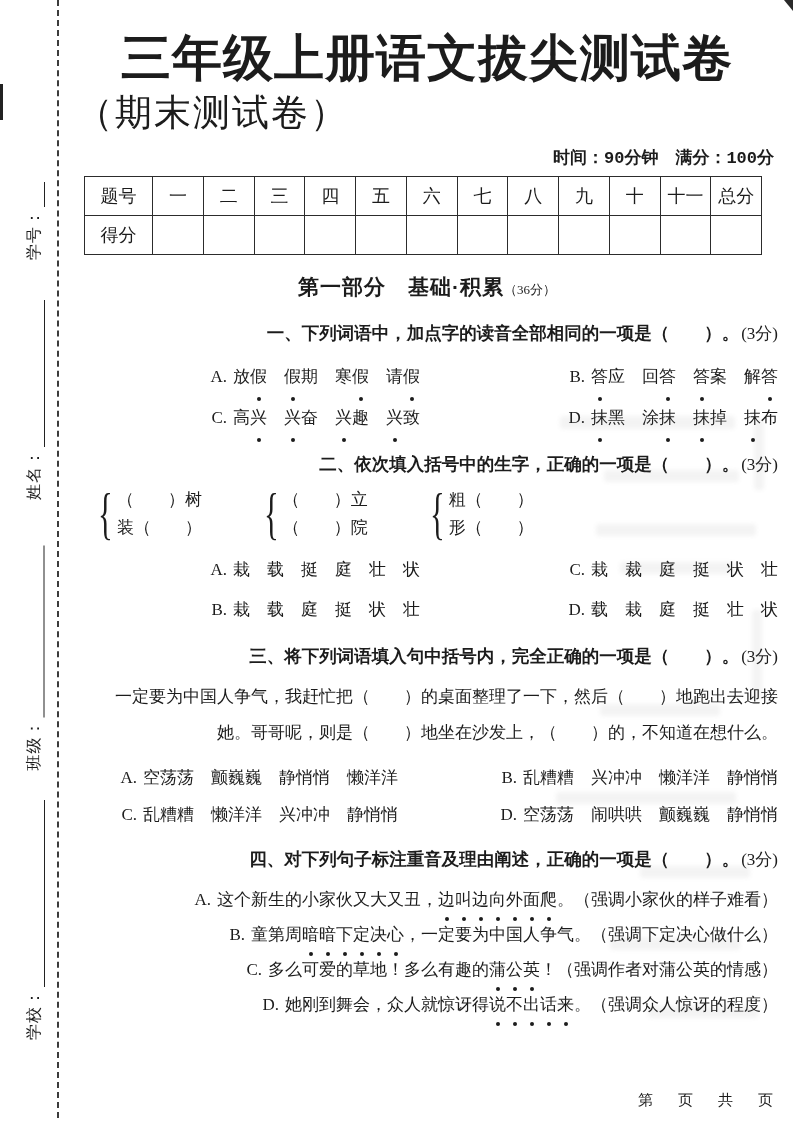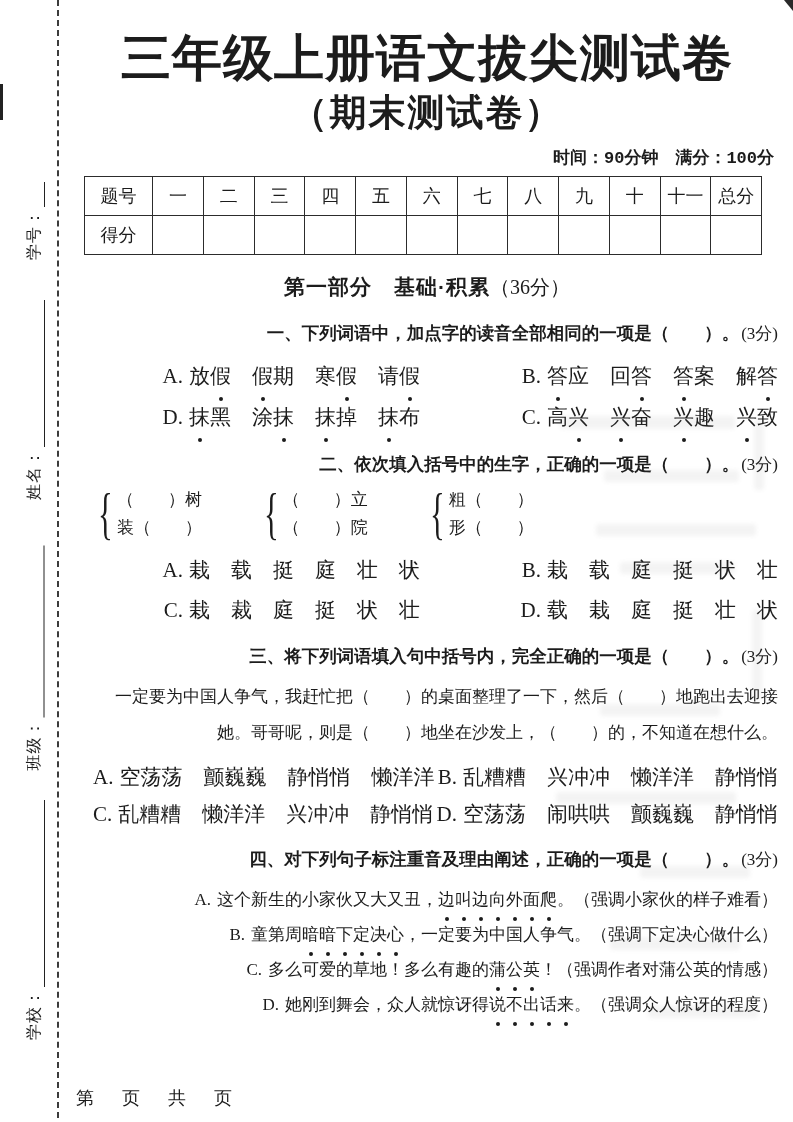--- a/index.html
+++ b/index.html
@@ -18,41 +18,41 @@
   .sb-item { position:absolute; height:24px; display:flex; align-items:flex-end;
              transform:rotate(-90deg); font-size:16px; white-space:nowrap; }
   .sb-label { line-height:22px; letter-spacing:1px; }
   .sb-line { flex:1; border-bottom:1.6px solid #222; margin-left:2px; height:18px; }
 
   
   .content { position:absolute; left:76px; top:0; width:702px; }
   .title { margin:30px 0 0; text-align:center;
            font-family:"Liberation Sans","DejaVu Sans",sans-serif;
            font-weight:700; font-size:50px; line-height:1.15; letter-spacing:1px; }
-  .subtitle { margin:4px 0 12px; text-align:center;
+  .subtitle { margin:4px 0 12px; text-align:left;
               font-family:"Liberation Sans","DejaVu Sans",sans-serif;
-              font-weight:700; font-size:37px; line-height:1.15; letter-spacing:2px; }
+              font-weight:400; font-size:37px; line-height:1.15; letter-spacing:2px; }
   .meta { margin-top:10px; text-align:right; padding-right:4px;
           font-family:Liberation Mono, monospace;
           font-weight:700; font-size:17px; }
 
   table.score-table { border-collapse:collapse; table-layout:fixed; width:678px;
                       margin:7px 0 0 8px; font-size:18px; }
   table.score-table td { border:1.6px solid #2c2c2c; height:38px; text-align:center; padding:0; }
 
   .section-title { text-align:center; margin:18px 0 20px; font-size:21px; }
   .st-bold { font-family:"Liberation Sans","DejaVu Sans",sans-serif; font-weight:700; letter-spacing:1px; }
-  .st-score { font-size:20px; }
+  .st-score { font-size:13px; }
 
   .stem { font-family:"Liberation Sans","DejaVu Sans",sans-serif; font-weight:700;
           font-size:17.5px; line-height:1.45; margin:0 0 9px; }
   .stem .score { font-family:"Liberation Serif","DejaVu Serif",serif; font-weight:400; font-size:17px; margin-left:2px; }
   .q { margin-top:14px;text-align:right; }
 
-  .opt-grid { display:grid; grid-template-columns:312px auto; margin-left:32px; font-size:21px; }
+  .opt-grid { display:grid; grid-template-columns:312px auto; margin-left:32px; font-size:17px; }
   .opt { white-space:nowrap; }
   .q1 .opt { line-height:41px; }
   .q2o .opt { line-height:40px;margin-left:28px; }
   .q3o .opt { line-height:37px; }
   .q3o { grid-template-columns:305px auto; margin-left:17px; }
   .opt-label { margin-right:6px; }
 
   
   .dt { position:relative; display:inline-block; }
   .dt::after { content:""; position:absolute; left:50%; margin-left:-2px; bottom:-4px;
@@ -61,22 +61,22 @@
   
   .brace-row { display:flex; gap:56px; margin:4px 0 8px 16px; }
   .brace-group { display:flex; align-items:center; }
   .brace { font-size:56px; line-height:1; transform:scaleX(.55); margin-right:-2px; font-weight:400; }
   .bg-lines { font-size:17px; line-height:28px; white-space:nowrap; }
 
   .passage { font-size:17px; line-height:36px; text-indent:34px; margin:2px 0 8px 0; }
 
   .q4-line { font-size:17px; line-height:35px; margin-left:16px; white-space:nowrap; }
 
-  .footer { position:absolute; left:76px; width:702px; bottom:12px; text-align:left;
-            font-size:18px; letter-spacing:5px; }
+  .footer { position:absolute; left:76px; width:702px; bottom:12px; text-align:right;
+            font-size:15px; letter-spacing:5px; }
 </style>
 </head>
 <body>
 
 <div class="page">
 
   <div class="binding-line"></div>
   <div class="corner-tl"></div>
   <div class="corner-tr"></div>
 
@@ -159,22 +159,22 @@
       <span class="st-bold">第一部分　基础·积累</span><span class="st-score">（36分）</span>
     </div>
 
     <div class="q">
       <div class="stem">
         <span>一、</span><span>下列词语中，加点字的读音全部相同的一项是（　　）。</span><span class="score">(3分)</span>
       </div>
       <div class="opt-grid q1">
         <div class="opt"><span class="opt-label">A.</span><span>放<span class="dt">假</span>　<span class="dt">假</span>期　寒<span class="dt">假</span>　请<span class="dt">假</span></span></div>
         <div class="opt"><span class="opt-label">B.</span><span><span class="dt">答</span>应　回<span class="dt">答</span>　<span class="dt">答</span>案　解<span class="dt">答</span></span></div>
+        <div class="opt"><span class="opt-label">C.</span><span>高<span class="dt">兴</span>　<span class="dt">兴</span>奋　<span class="dt">兴</span>趣　<span class="dt">兴</span>致</span></div>
         <div class="opt"><span class="opt-label">D.</span><span><span class="dt">抹</span>黑　涂<span class="dt">抹</span>　<span class="dt">抹</span>掉　<span class="dt">抹</span>布</span></div>
-        <div class="opt"><span class="opt-label">C.</span><span>高<span class="dt">兴</span>　<span class="dt">兴</span>奋　<span class="dt">兴</span>趣　<span class="dt">兴</span>致</span></div>
       </div>
     </div>
 
     <div class="q">
       <div class="stem">
         <span>二、</span><span>依次填入括号中的生字，正确的一项是（　　）。</span><span class="score">(3分)</span>
       </div>
       <div class="brace-row">
         <div class="brace-group">
           <span class="brace">{</span>
@@ -193,22 +193,22 @@
         <div class="brace-group">
           <span class="brace">{</span>
           <div class="bg-lines">
               <div>粗（　　）</div>
               <div>形（　　）</div>
             </div>
         </div>
       </div>
       <div class="opt-grid q2o">
         <div class="opt"><span class="opt-label">A.</span><span>栽　载　挺　庭　壮　状</span></div>
+        <div class="opt"><span class="opt-label">C.</span><span>栽　裁　庭　挺　状　壮</span></div>
         <div class="opt"><span class="opt-label">B.</span><span>栽　载　庭　挺　状　壮</span></div>
-        <div class="opt"><span class="opt-label">C.</span><span>栽　裁　庭　挺　状　壮</span></div>
         <div class="opt"><span class="opt-label">D.</span><span>载　栽　庭　挺　壮　状</span></div>
       </div>
     </div>
 
     <div class="q">
       <div class="stem">
         <span>三、</span><span>将下列词语填入句中括号内，完全正确的一项是（　　）。</span><span class="score">(3分)</span>
       </div>
       <p class="passage">一定要为中国人争气，我赶忙把（　　）的桌面整理了一下，然后（　　）地跑出去迎接她。哥哥呢，则是（　　）地坐在沙发上，（　　）的，不知道在想什么。</p>
       <div class="opt-grid q3o">

